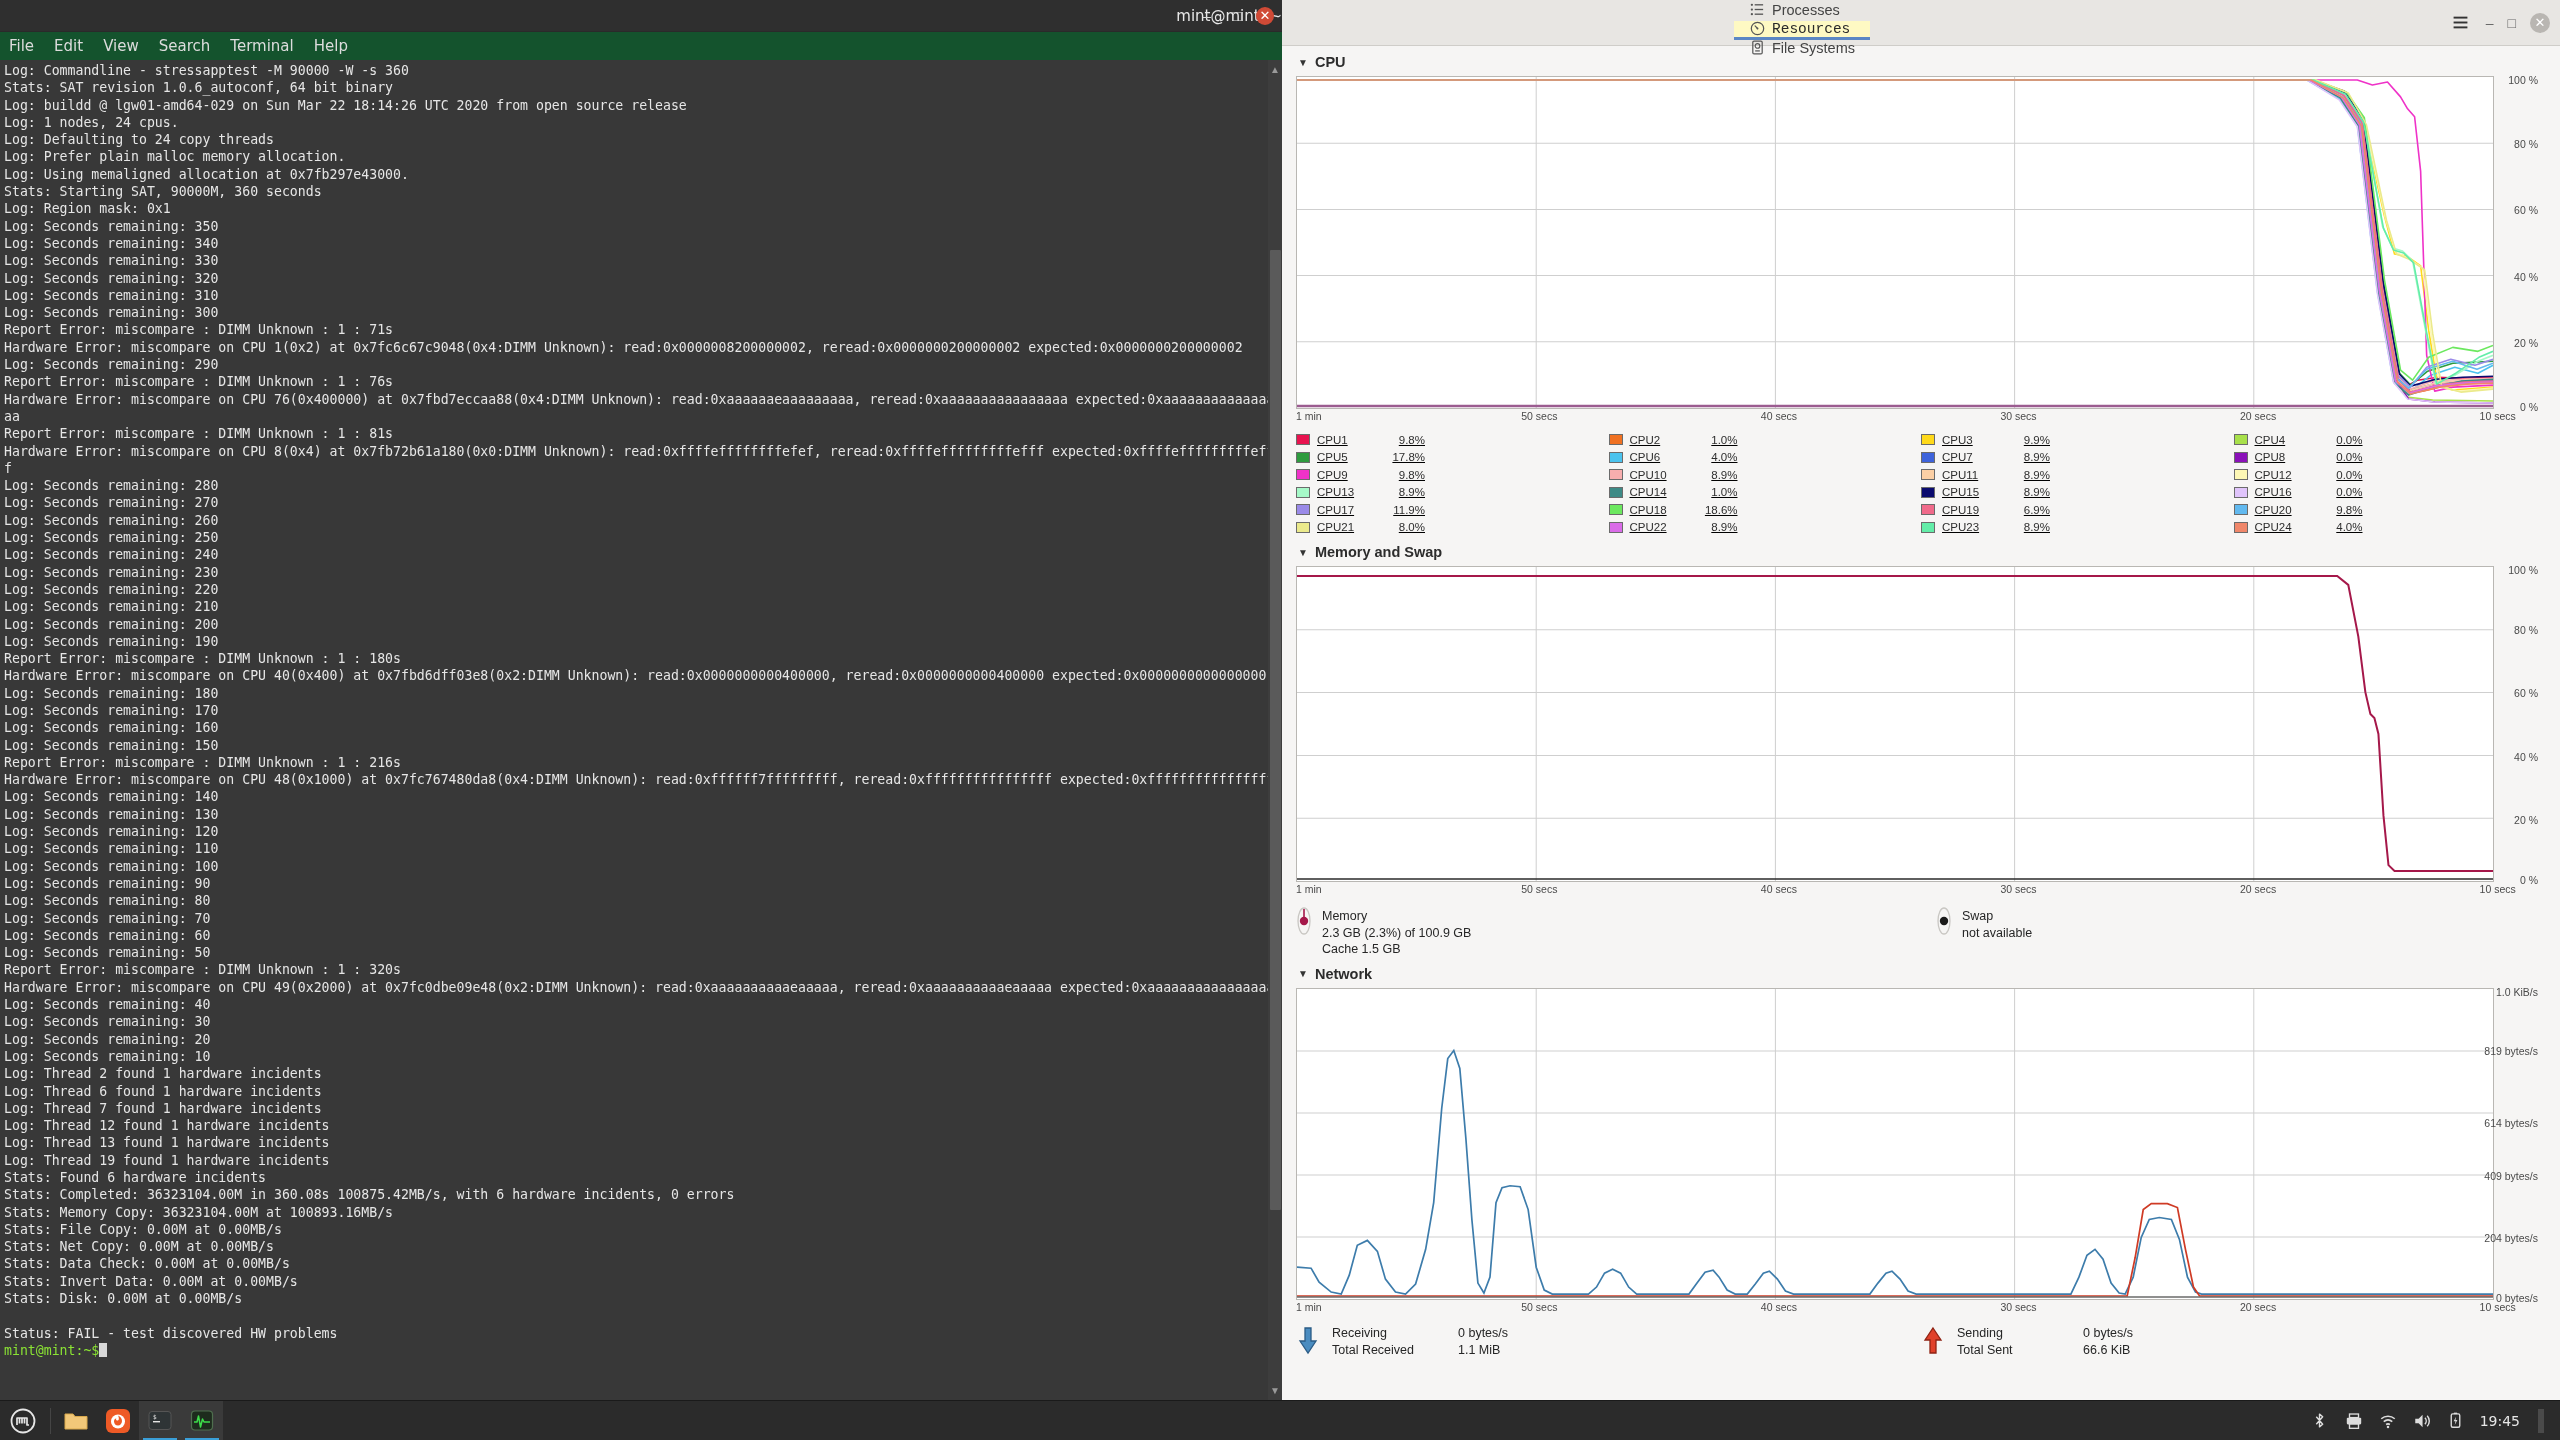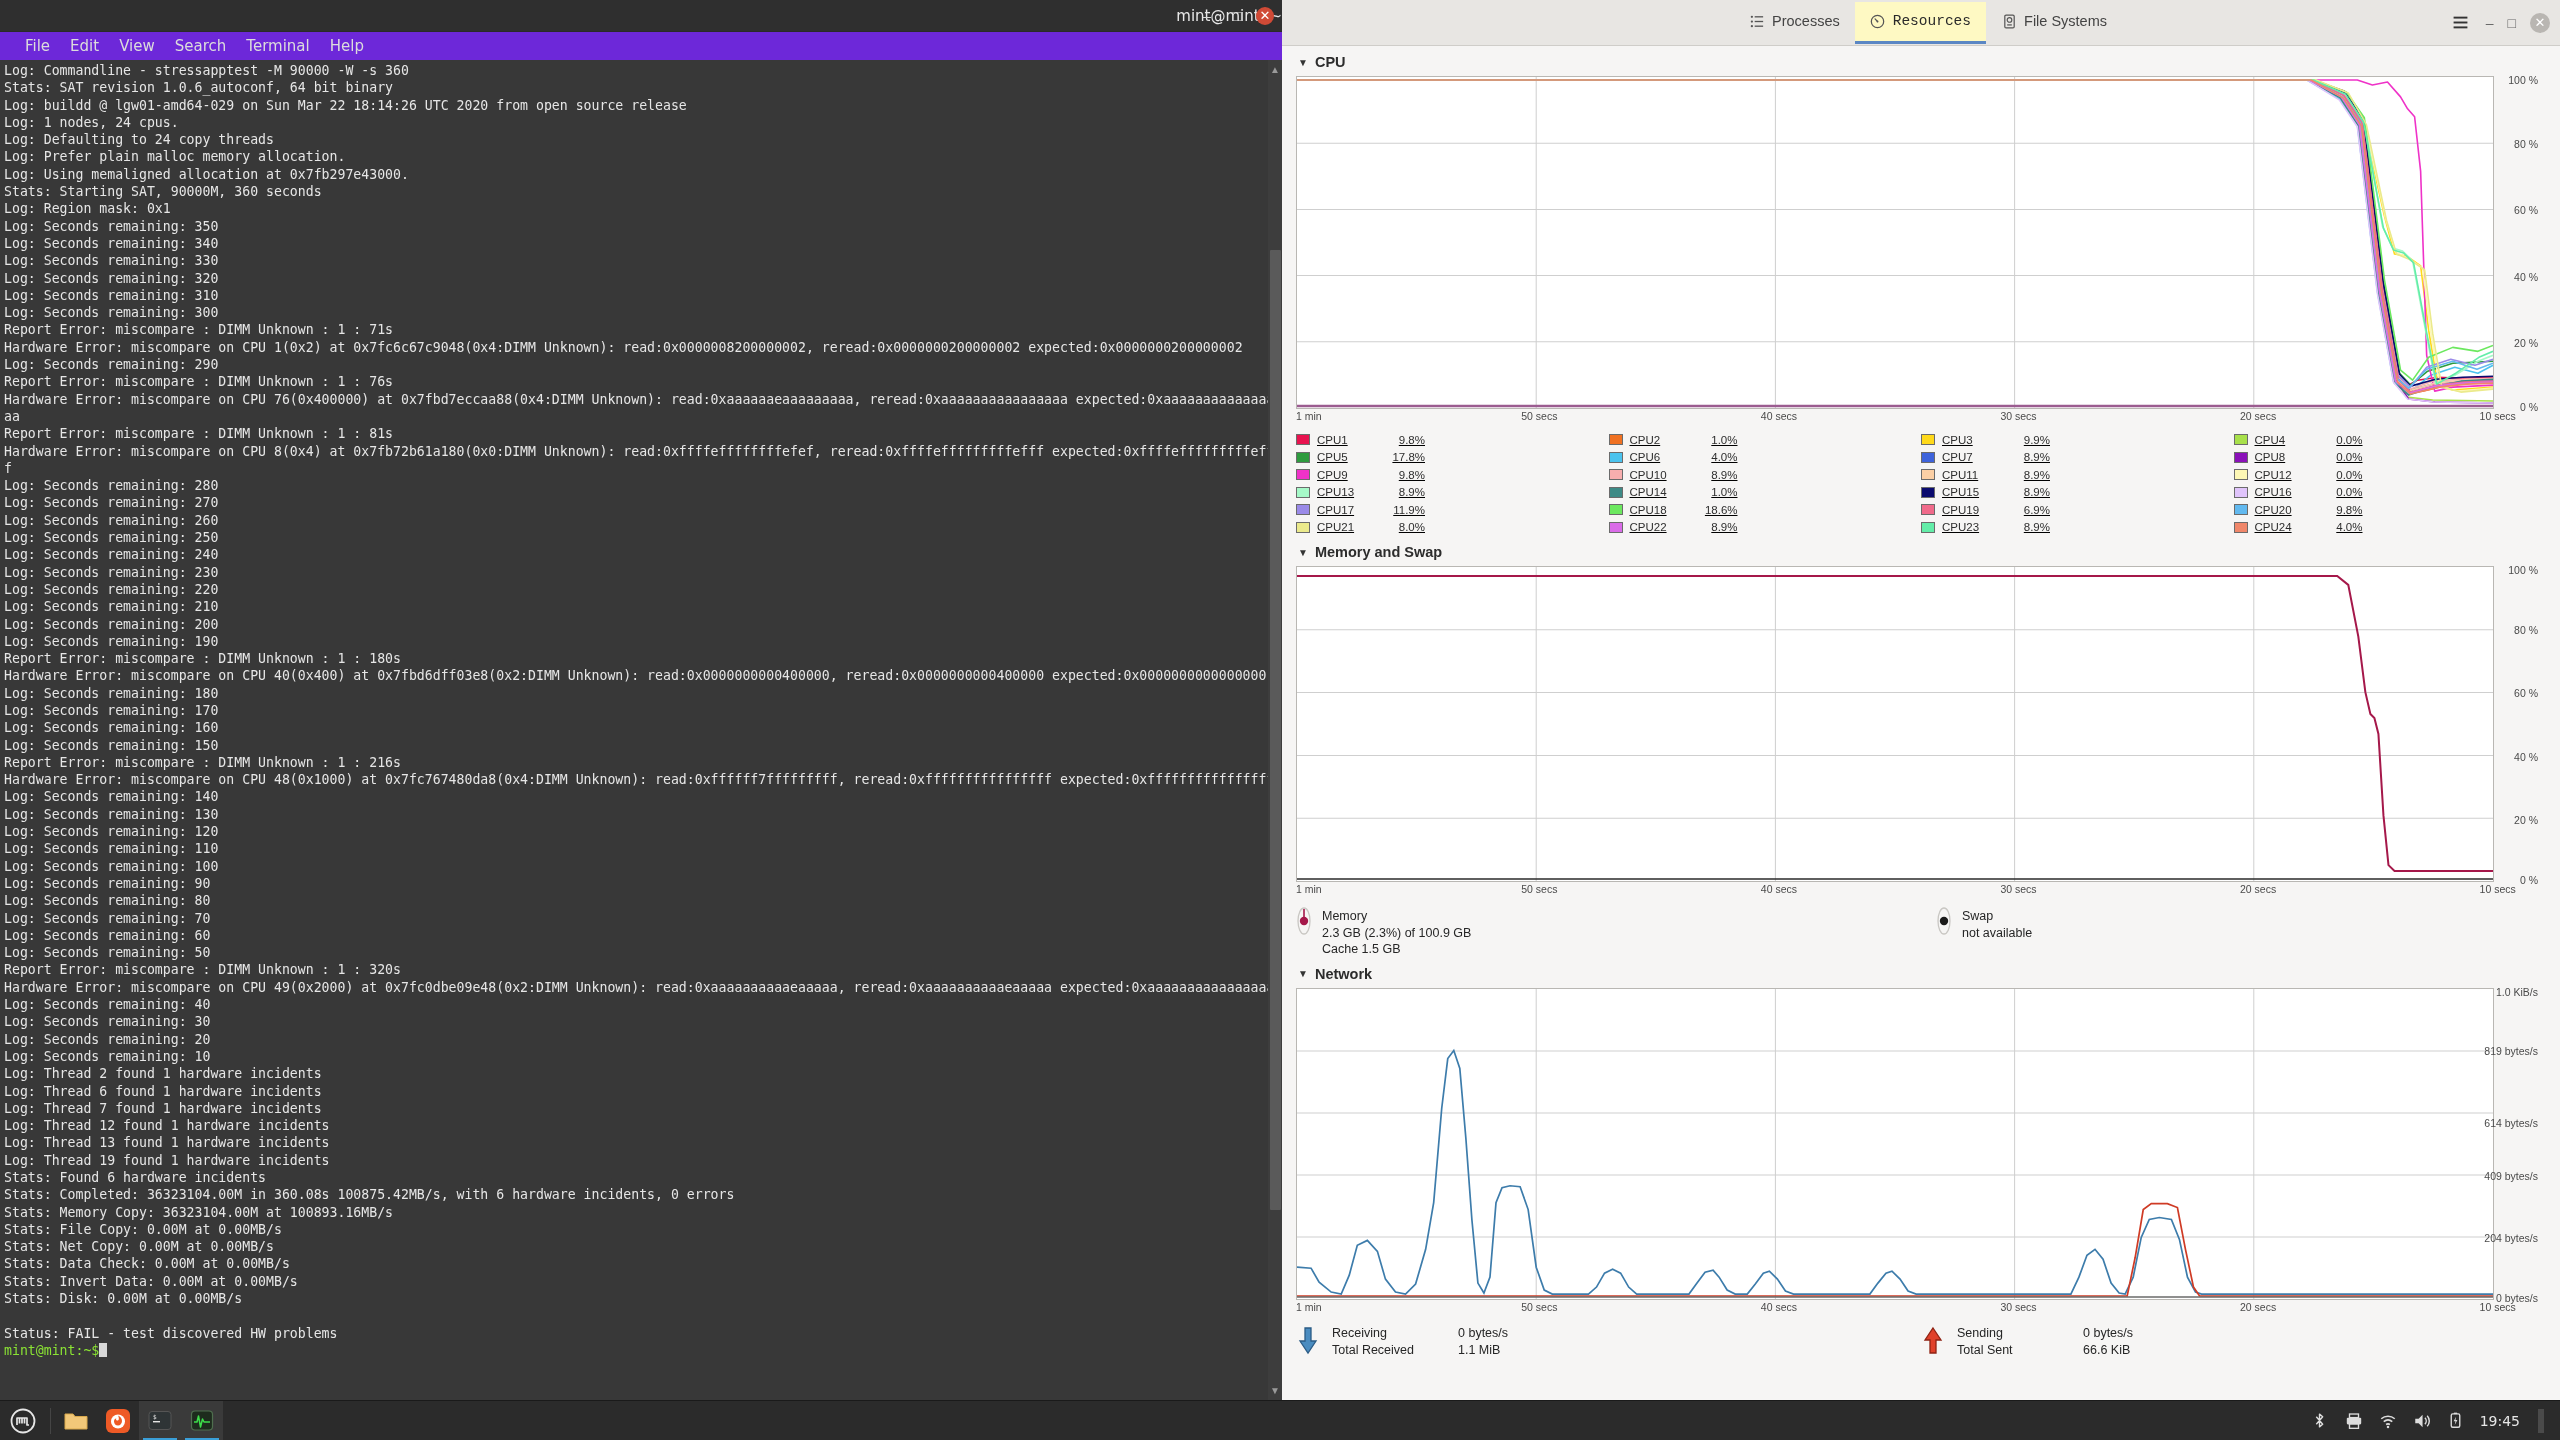--- a/index.html
+++ b/index.html
@@ -28,22 +28,22 @@
     color: #e8e8e8; font-size: 15px; font-family: "DejaVu Sans", sans-serif;
   }
   .win-ctrl-group { position: absolute; right: 8px; display: flex; align-items: center; gap: 8px; }
   .win-ctrl { width: 22px; height: 22px; display: flex; align-items: center; justify-content: center;
     color: #d8d8d8; font-size: 15px; line-height: 1; }
   .win-ctrl.close {
     background: #d04a36; border-radius: 50%; width: 18px; height: 18px;
     color: #fff; font-size: 13px;
   }
   #terminal-menubar {
-    height: 28px; background: #6d28d9; display: flex; align-items: center;
-    padding-left: 16px; gap: 2px;
+    height: 28px; background: #14532d; display: flex; align-items: center;
+    padding-left: 0; gap: 2px;
   }
   .menu-item {
     color: #dcdcdc; font-size: 15px; padding: 3px 9px;
     font-family: "DejaVu Sans", sans-serif;
   }
   #terminal-body {
     flex: 1; position: relative; overflow: hidden;
     background: #383838; padding: 2px 0 0 2px;
   }
   #terminal-text {
@@ -71,21 +71,21 @@
     width: 1278px; height: 1400px;
     background: #f6f5f4;
     display: flex; flex-direction: column;
     font-family: "Liberation Sans", sans-serif;
   }
   #sysmon-header {
     height: 46px; background: #e8e6e3;
     border-bottom: 1px solid #cfcdc9;
     display: flex; align-items: center; position: relative;
   }
-  #tabs { display: flex; align-items: stretch; height: 42px; margin-left: 452px; }
+  #tabs { display: flex; align-items: stretch; height: 42px; margin-left: 452px; flex-direction: column; }
   .tab {
     display: flex; align-items: center; gap: 7px;
     padding: 0 15px; font-size: 14.5px; color: #444;
     border-bottom: 3px solid transparent;
   }
   .tab.active {
     background: #fef9c3; border-bottom: 3px solid #5b87c4; color: #2a2a2a; font-family: Liberation Mono, monospace;
   }
   .tab-ico { width: 16px; height: 16px; display: inline-flex; align-items: center; justify-content: center; }
   .tab-ico svg { display: block; }

